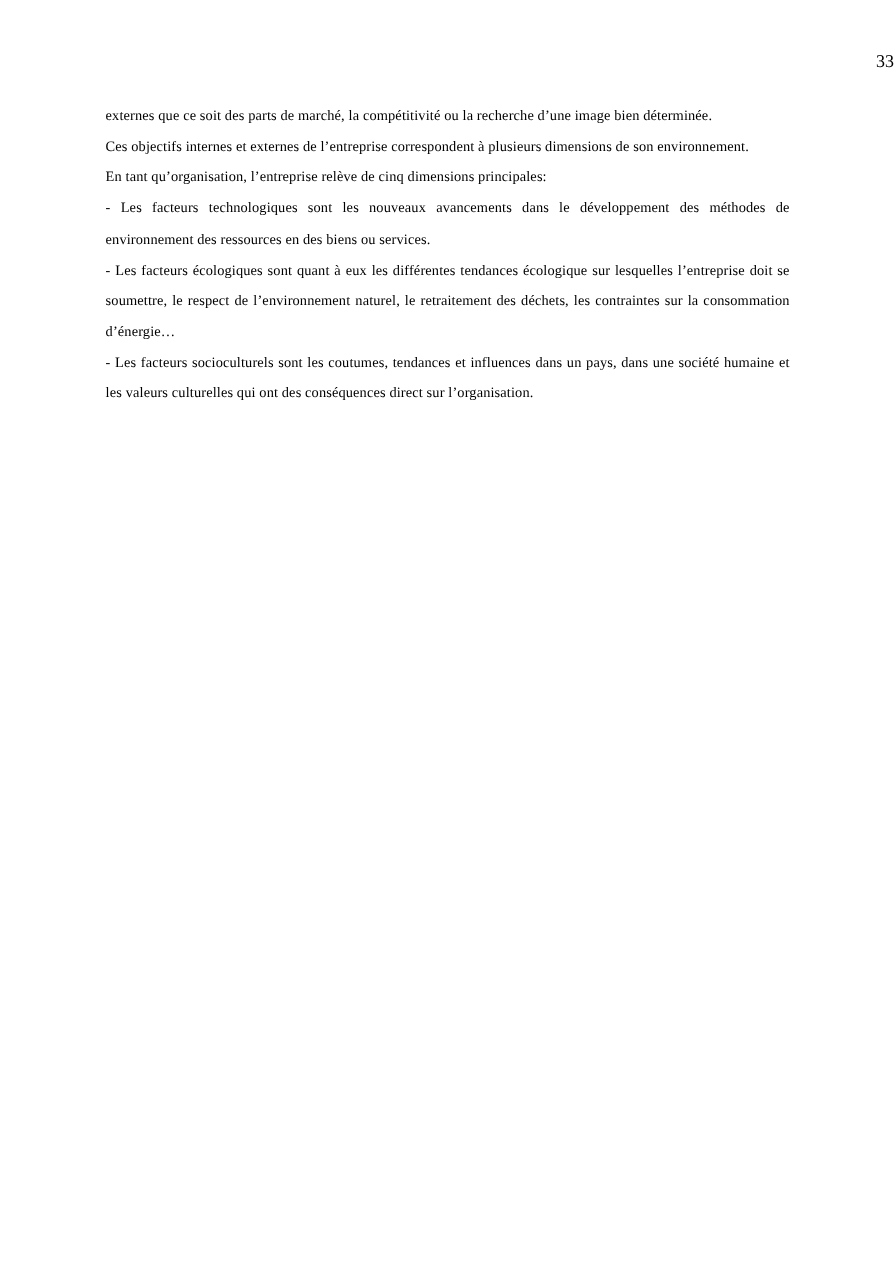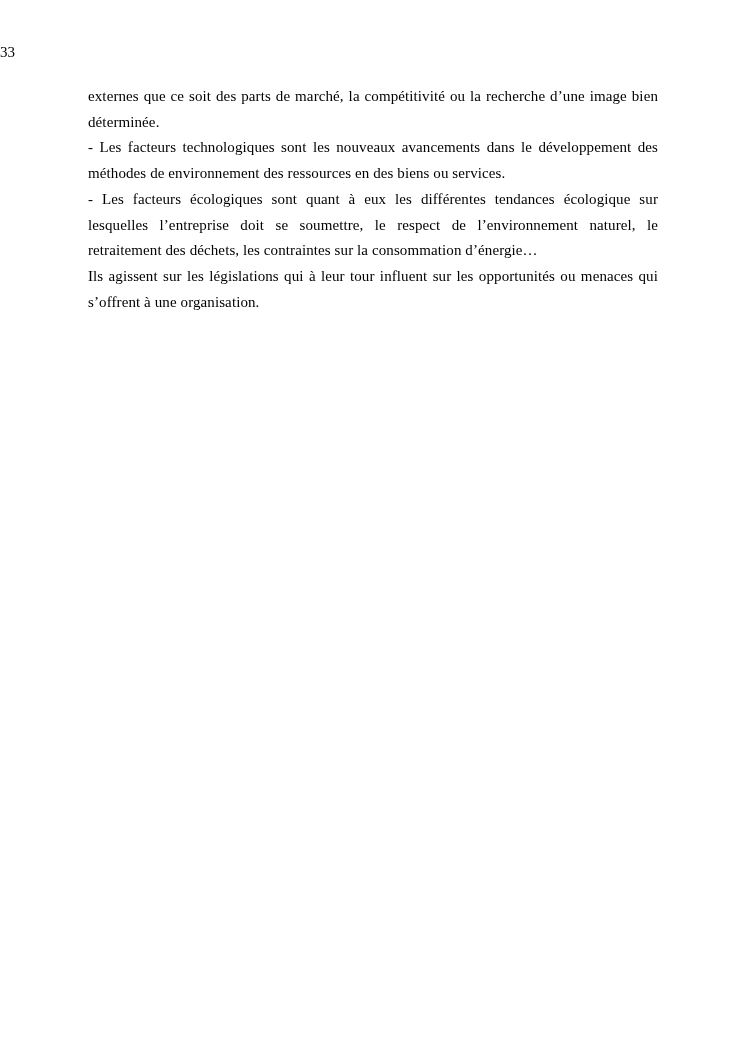--- a/index.html
+++ b/index.html
@@ -14,47 +14,49 @@
     background: #ffffff;
     overflow: hidden;
     font-family: "Liberation Serif", "DejaVu Serif", serif;
     color: #000000;
   }
   .page-number {
     position: absolute;
     top: 44px;
     left: 0;
     width: 745px;
-    text-align: left;
+    text-align: right;
     font-size: 15px;
     line-height: 16px;
   }
   .content {
     position: absolute;
     top: 84px;
     left: 88px;
     width: 570px;
-    font-size: 15px;
+    font-size: 12px;
     line-height: 25.7px;
     text-align: justify;
     text-justify: inter-word;
     letter-spacing: 0.1px;
   }
   .content p {
     margin: 0;
     padding: 0;
   }
 </style>
 </head>
 <body>
 
 <div class="page">
 
   <div class="page-number">33</div>
 
   <div class="content">
     <p>externes que ce soit des parts de marché, la compétitivité ou la recherche d’une image bien déterminée.</p>
+    <p>Ces objectifs internes et externes de l’entreprise correspondent à plusieurs dimensions de son environnement.</p>
+    <p>En tant qu’organisation, l’entreprise relève de cinq dimensions principales:</p>
     <p>- Les facteurs technologiques sont les nouveaux avancements dans le développement des méthodes de environnement des ressources en des biens ou services.</p>
     <p>- Les facteurs écologiques sont quant à eux les différentes tendances écologique sur lesquelles l’entreprise doit se soumettre, le respect de l’environnement naturel, le retraitement des déchets, les contraintes sur la consommation d’énergie…</p>
-    <p>Ils agissent sur les législations qui à leur tour influent sur  les opportunités ou menaces qui s’offrent à une organisation.</p>
+    <p>- Les facteurs socioculturels sont les coutumes, tendances et influences dans un pays, dans une société humaine et les valeurs culturelles qui ont des conséquences  direct sur l’organisation.</p>
   </div>
 
 </div>
 
 </body></html>

